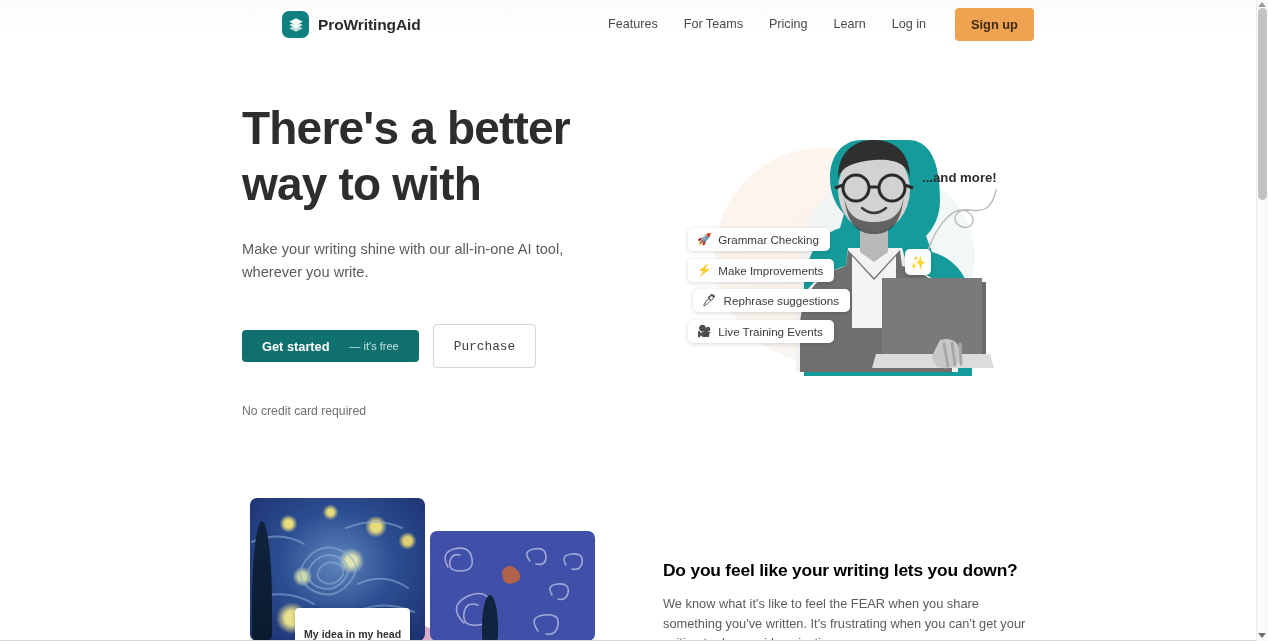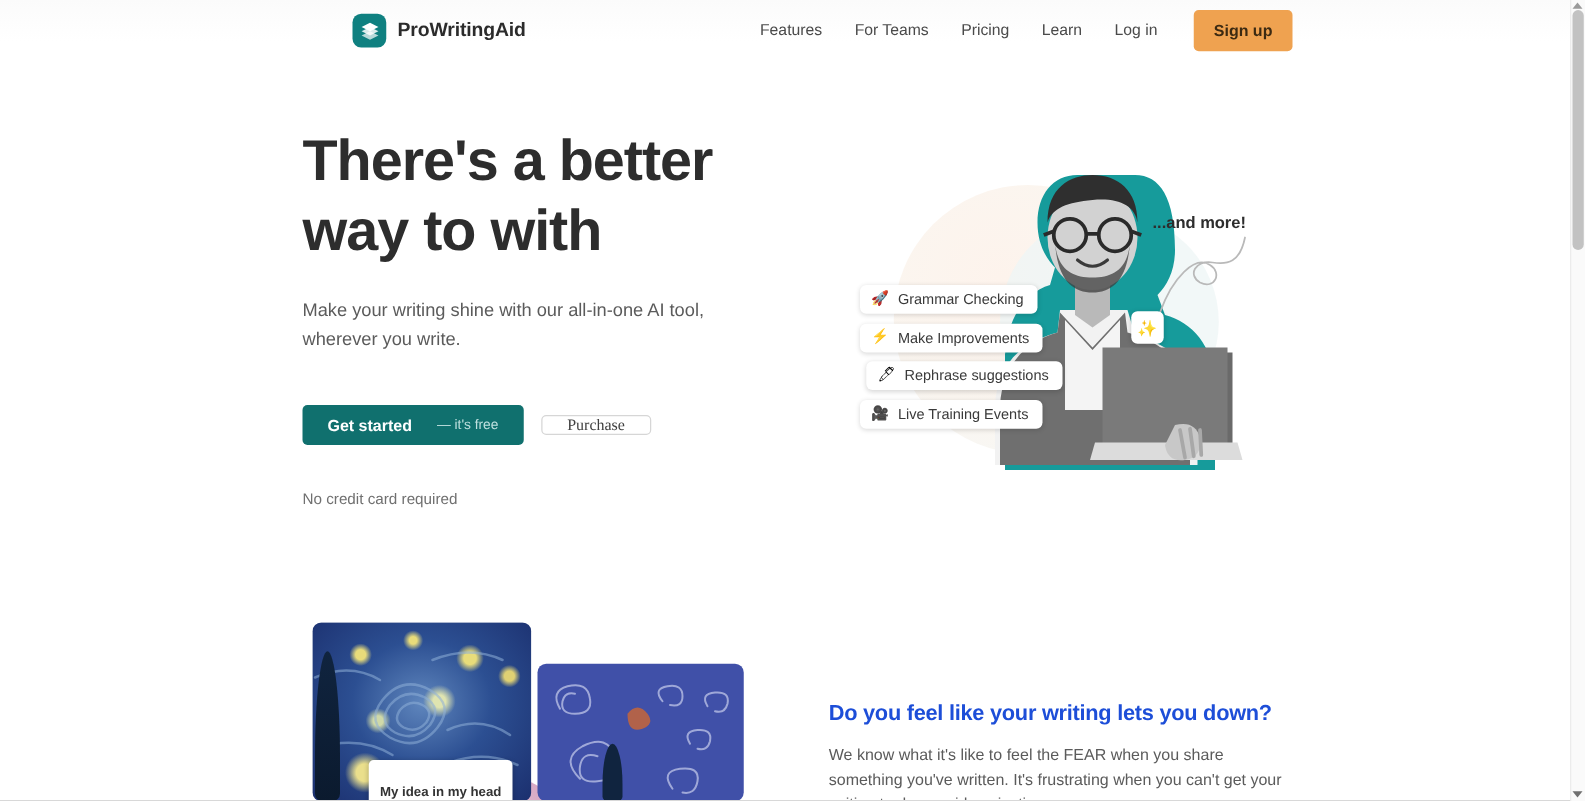--- a/index.html
+++ b/index.html
@@ -77,24 +77,24 @@
     background: #10706e; border: none; border-radius: 4px;
     padding: 0 20px; height: 32px;
     display: inline-flex; align-items: center; gap: 20px;
     cursor: pointer;
     font-family: "Liberation Sans", sans-serif;
   }
   .btn-primary .bp-main { color: #ffffff; font-size: 12.8px; font-weight: 600; }
   .btn-primary .bp-sub  { color: #bfe0df; font-size: 11px; }
   .btn-secondary {
     background: #ffffff; border: 1px solid #d6d6d6; border-radius: 4px;
-    padding: 0 20px; height: 16px;
+    padding: 0 20px; height: 44px;
     color: #3f3f3f; font-size: 12.8px; cursor: pointer;
     display: inline-flex; align-items: center;
-    font-family: Liberation Serif, serif;
+    font-family: Liberation Mono, monospace;
   }
   .hero-note { margin-top: 36px; font-size: 12.2px; color: #707070; }
 
   
   .hero-art {
     position: absolute; left: 660px; top: 110px;
     width: 345px; height: 275px;
   }
   .art-blob {
     position: absolute; left: 55px; top: 38px;
@@ -196,21 +196,21 @@
     background: #4050a8; overflow: hidden;
   }
   .scribble-card .cypress2 {
     position: absolute; left: 52px; bottom: 0; width: 16px; height: 46px;
     background: #10243f;
     border-radius: 50% 50% 4px 4px / 70% 70% 4px 4px;
   }
 
   .lower-copy { position: absolute; left: 663px; top: 560px; width: 365px; }
   .lower-title {
-    font-size: 17.4px; font-weight: 700; color: #1d4ed8; letter-spacing: -0.2px;
+    font-size: 17.4px; font-weight: 700; color: #000000; letter-spacing: -0.2px;
   }
   .lower-text {
     margin-top: 13px;
     font-size: 12.8px; line-height: 19.5px; color: #5b5b5b;
   }
 
   
   .scrollbar-track {
     position: absolute; right: 0; top: 0;
     width: 12px; height: 641px;

